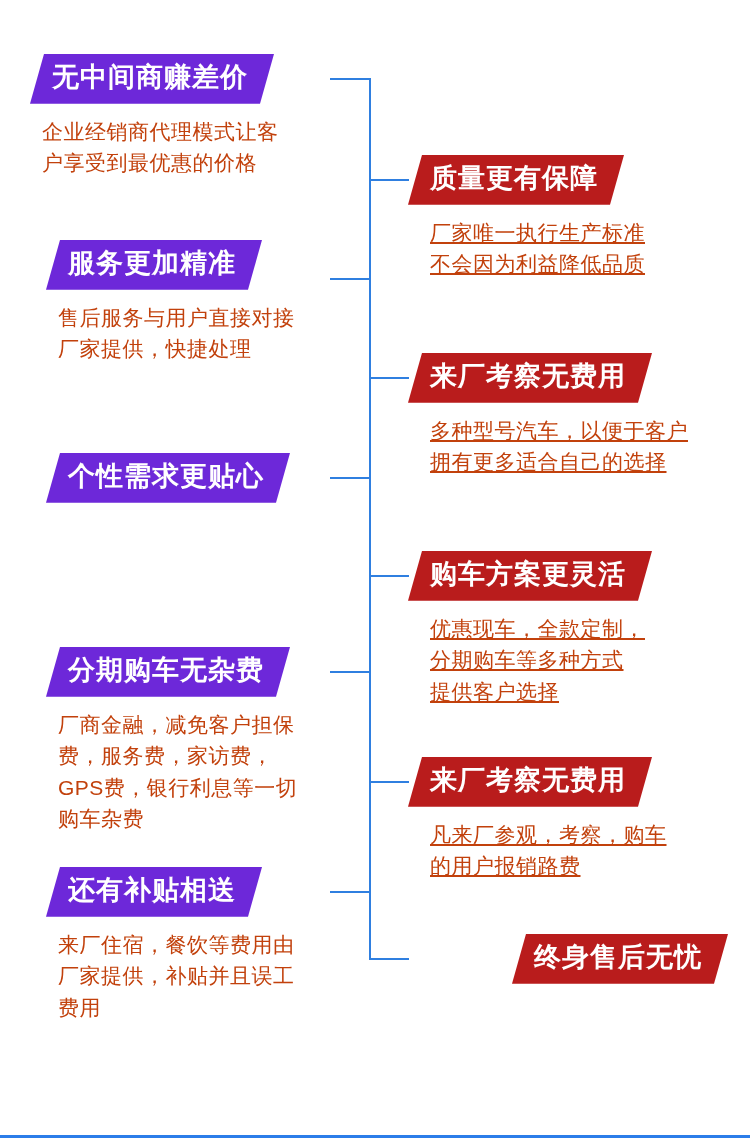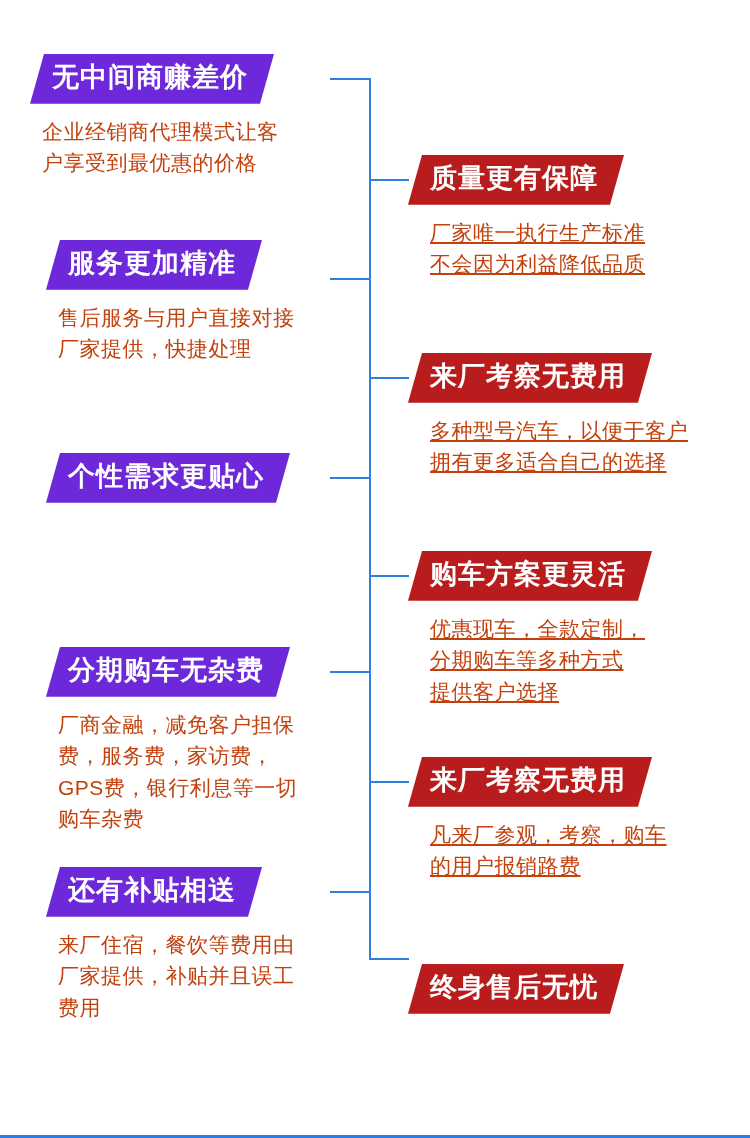--- a/index.html
+++ b/index.html
@@ -146,18 +146,18 @@
 分期购车等多种方式
 提供客户选择</div>
   </div>
 
   <div class="item right" style="left:408px; top:757px; width:320px;">
     <div class="banner right">来厂考察无费用</div>
     <div class="desc">凡来厂参观，考察，购车
 的用户报销路费</div>
   </div>
 
-  <div class="item right" style="left:408px; top:964px; width:320px;">
+  <div class="item right" style="left:408px; top:934px; width:320px;text-align:right;">
     <div class="banner right">终身售后无忧</div>
   </div>
 
   <div class="bottom-rule"></div>
 </div>
 
 </body></html>

